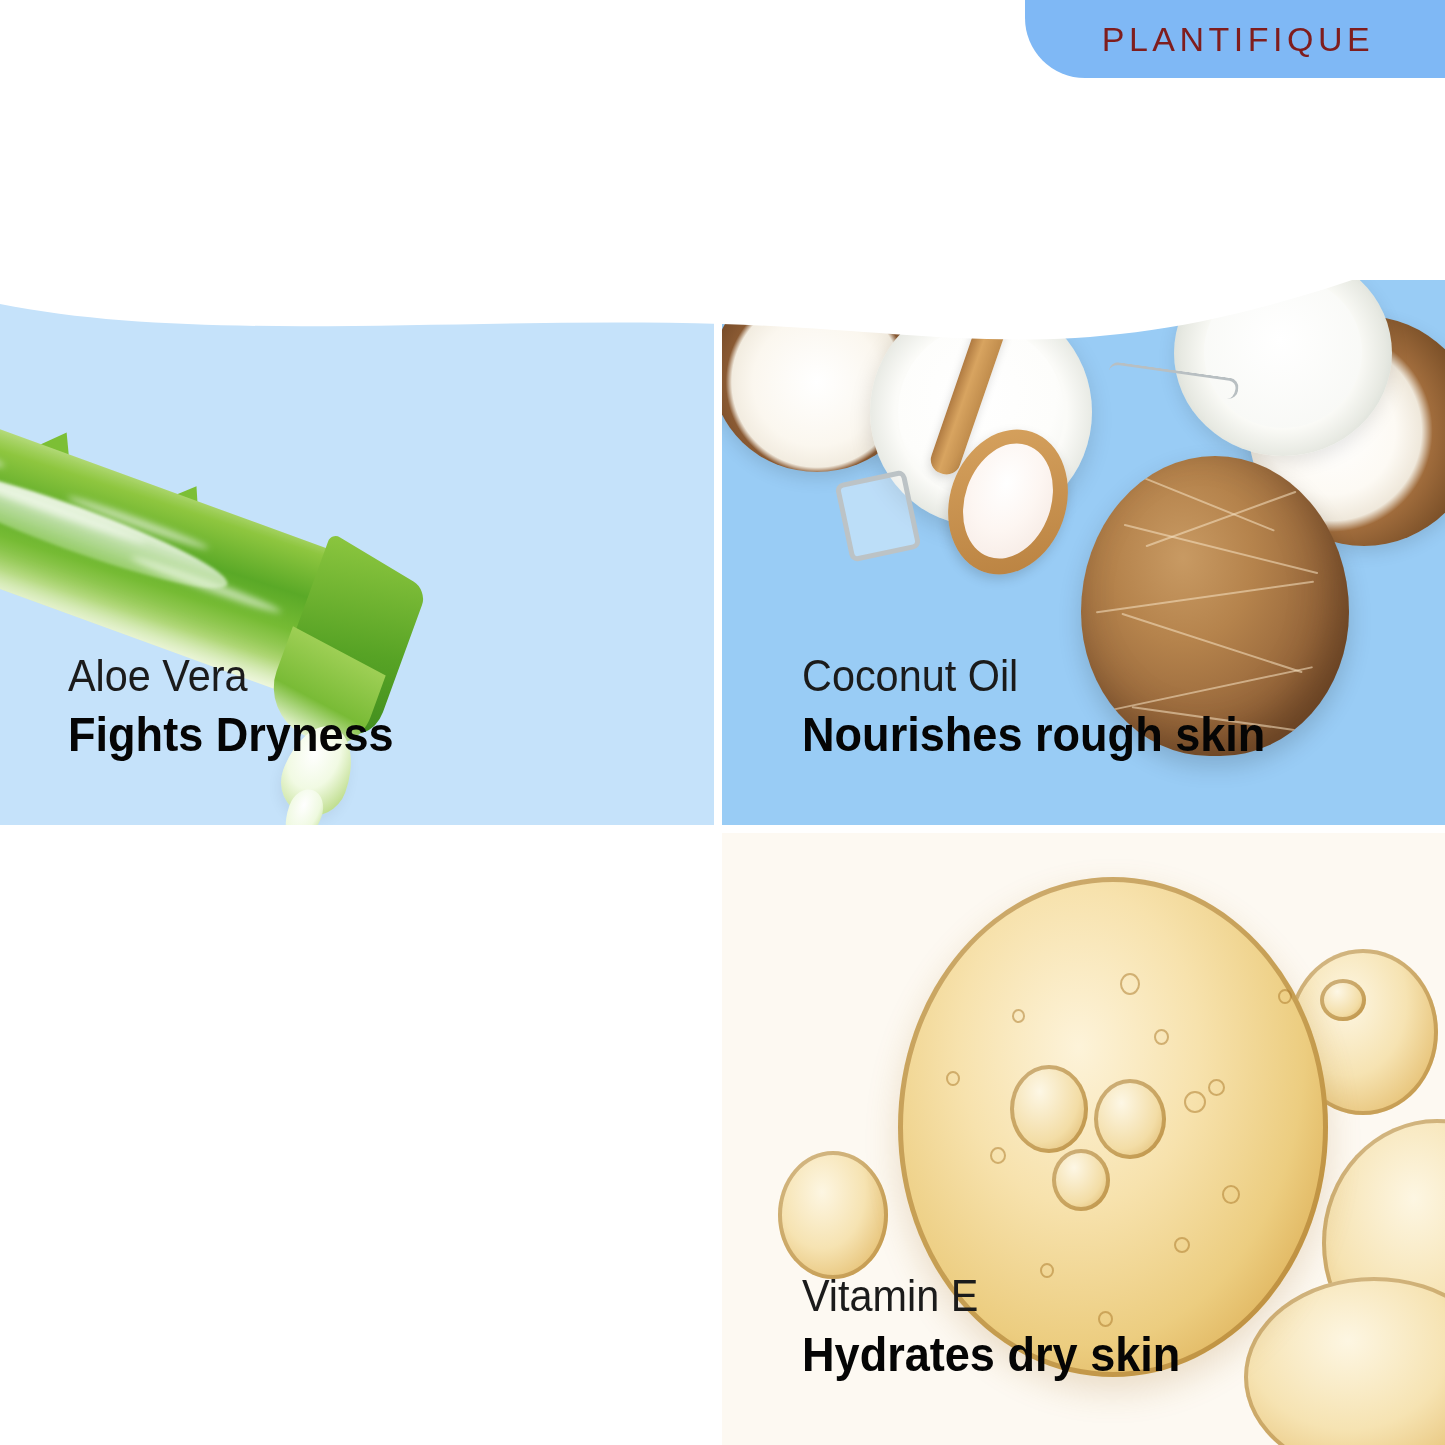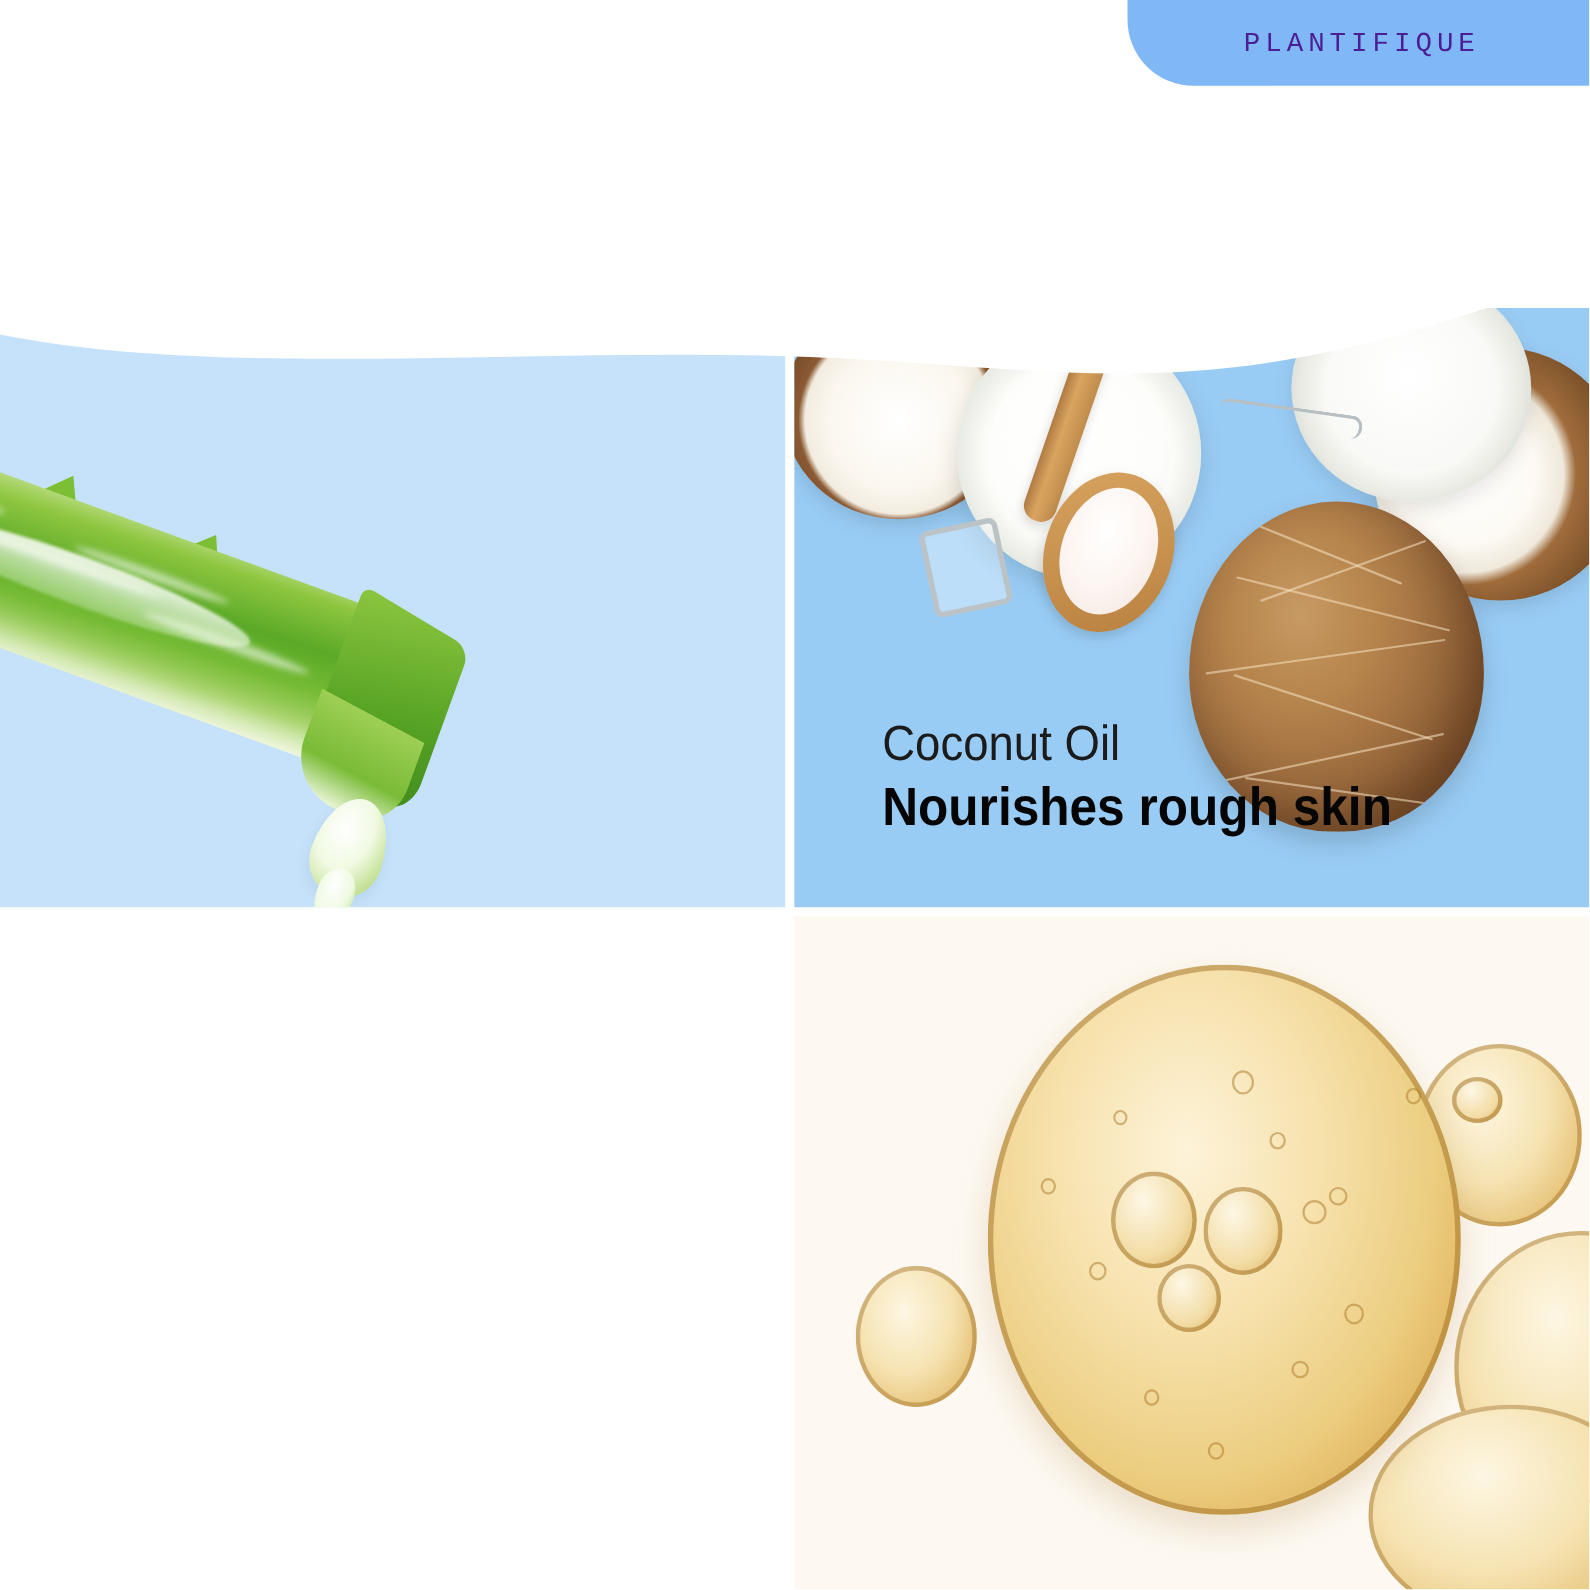--- a/index.html
+++ b/index.html
@@ -11,22 +11,22 @@
   .canvas{position:relative;width:1445px;height:1445px;background:#fff;overflow:hidden;}
 
   
   .brand-badge{
     position:absolute;top:0;right:0;width:420px;height:78px;
     background:#7fb8f5;border-bottom-left-radius:60px;
     display:flex;align-items:center;justify-content:center;
     z-index:40;
   }
   .brand-badge .brand-text{
-    color:#4c1d95;font-size:25px;letter-spacing:4.5px;
-    font-family:Liberation Mono, monospace;font-weight:400;
+    color:#7f1d1d;font-size:34px;letter-spacing:4.5px;
+    font-family:Liberation Sans, sans-serif;font-weight:400;
     padding-left:6px;
   }
 
   
   .header{
     position:absolute;top:0;left:0;width:1445px;height:300px;
     background:#ffffff;z-index:30;
   }
   .header-title{
     position:absolute;left:104px;top:92px;
@@ -292,20 +292,24 @@
       <div class="aloe-stripe s1"></div>
       <div class="aloe-stripe s2"></div>
       <div class="aloe-stripe s3"></div>
 
       <div class="aloe-stripe s5"></div>
       <div class="aloe-gel"></div>
       <div class="aloe-cut"></div>
       <div class="aloe-inner"></div>
       <div class="aloe-drop"></div>
       <div class="aloe-drip"></div>
+    </div>
+    <div class="caption">
+      <div class="cap-name">Aloe Vera</div>
+      <div class="cap-benefit">Fights Dryness</div>
     </div>
   </div>
 
   <div class="tile tile-tr">
     <div style="position:absolute;inset:0;">
       <div class="co-halfL"></div>
       <div class="co-halfR"></div>
       <div class="co-hair">
         <i style="left:4px;transform:rotate(6deg)"></i>
           <i style="left:18px;transform:rotate(-8deg)"></i>
@@ -359,20 +363,24 @@
       <div class="oil-dot" style="left:462px;top:258px;width:18px;height:18px;"></div>
       <div class="oil-dot" style="left:486px;top:246px;width:13px;height:13px;"></div>
       <div class="oil-dot" style="left:268px;top:314px;width:12px;height:13px;"></div>
       <div class="oil-dot" style="left:500px;top:352px;width:14px;height:15px;"></div>
       <div class="oil-dot" style="left:452px;top:404px;width:12px;height:12px;"></div>
       <div class="oil-dot" style="left:318px;top:430px;width:10px;height:11px;"></div>
       <div class="oil-dot" style="left:376px;top:478px;width:11px;height:12px;"></div>
       <div class="oil-dot" style="left:224px;top:238px;width:10px;height:11px;"></div>
       <div class="oil-dot" style="left:556px;top:156px;width:10px;height:11px;"></div>
     </div>
+    <div class="caption">
+      <div class="cap-name">Vitamin E</div>
+      <div class="cap-benefit">Hydrates dry skin</div>
+    </div>
   </div>
 
   <div class="seam-v"></div>
   <div class="seam-h"></div>
 
 
   <svg class="header-curve" viewBox="0 0 1445 130" preserveAspectRatio="none">
     <path d="M0,0 L1445,0 L1445,14 C1100,150 980,100 722,92 C470,84 200,112 0,72 Z" fill="#ffffff"></path>
   </svg>
 

